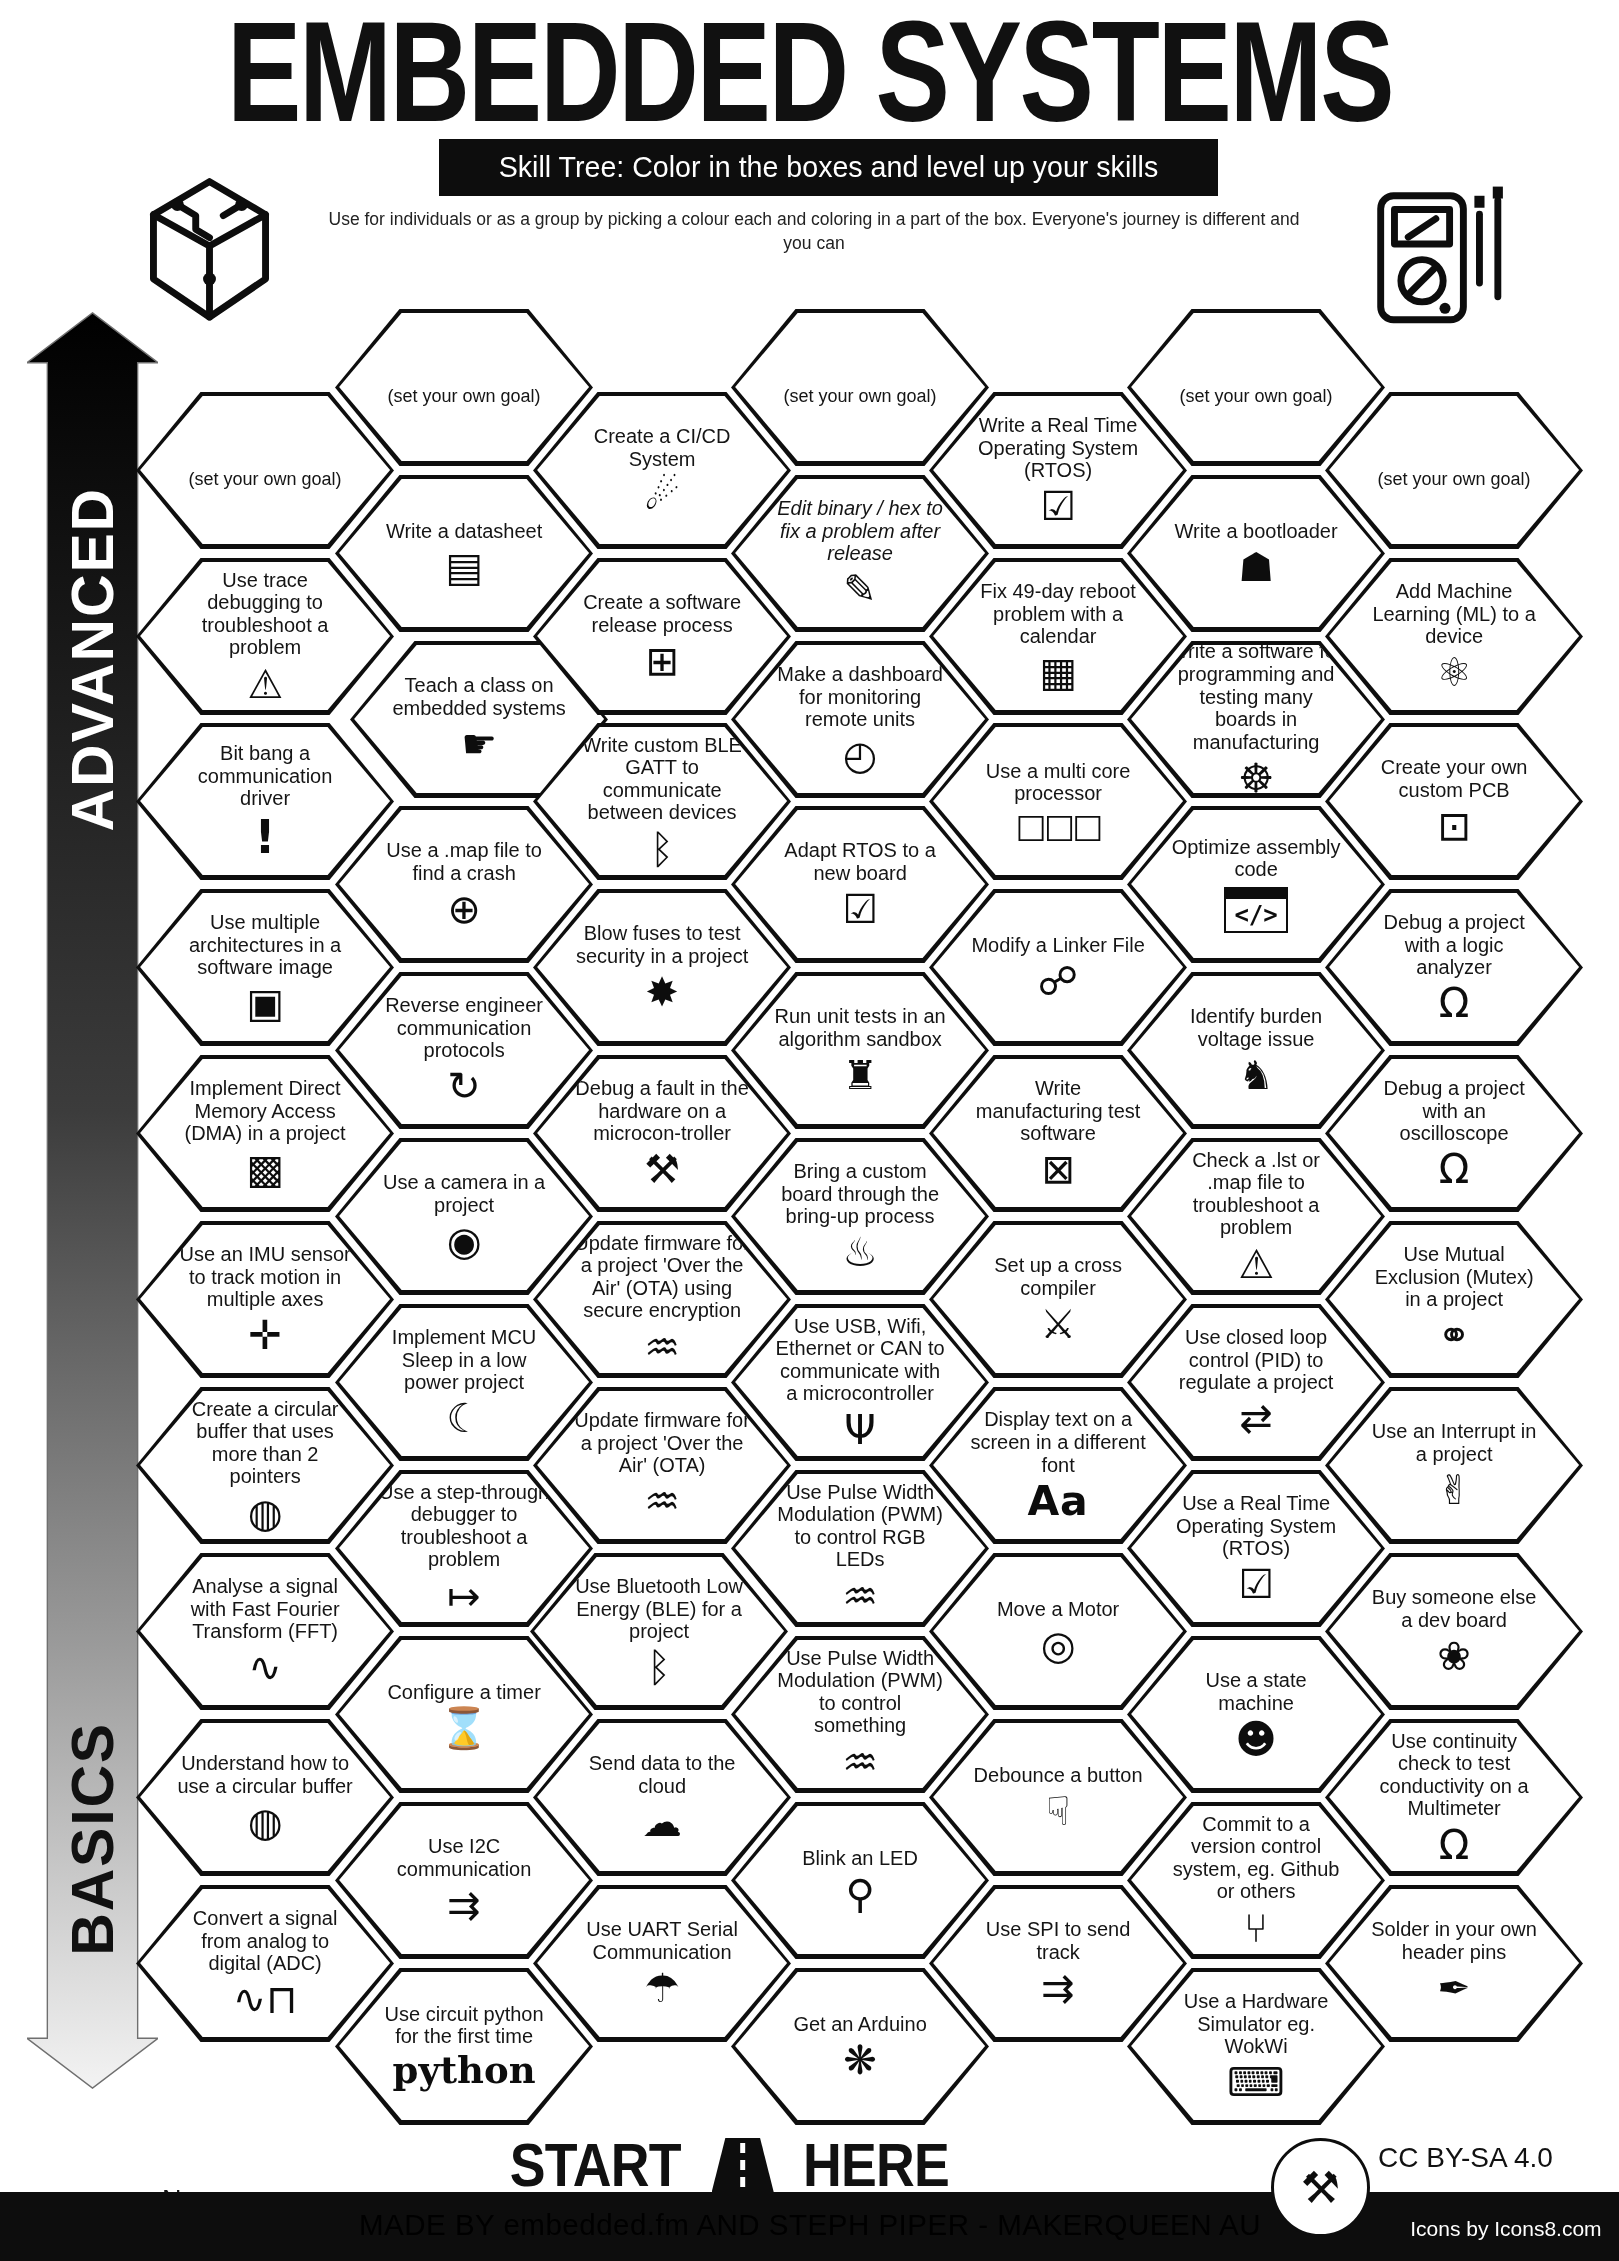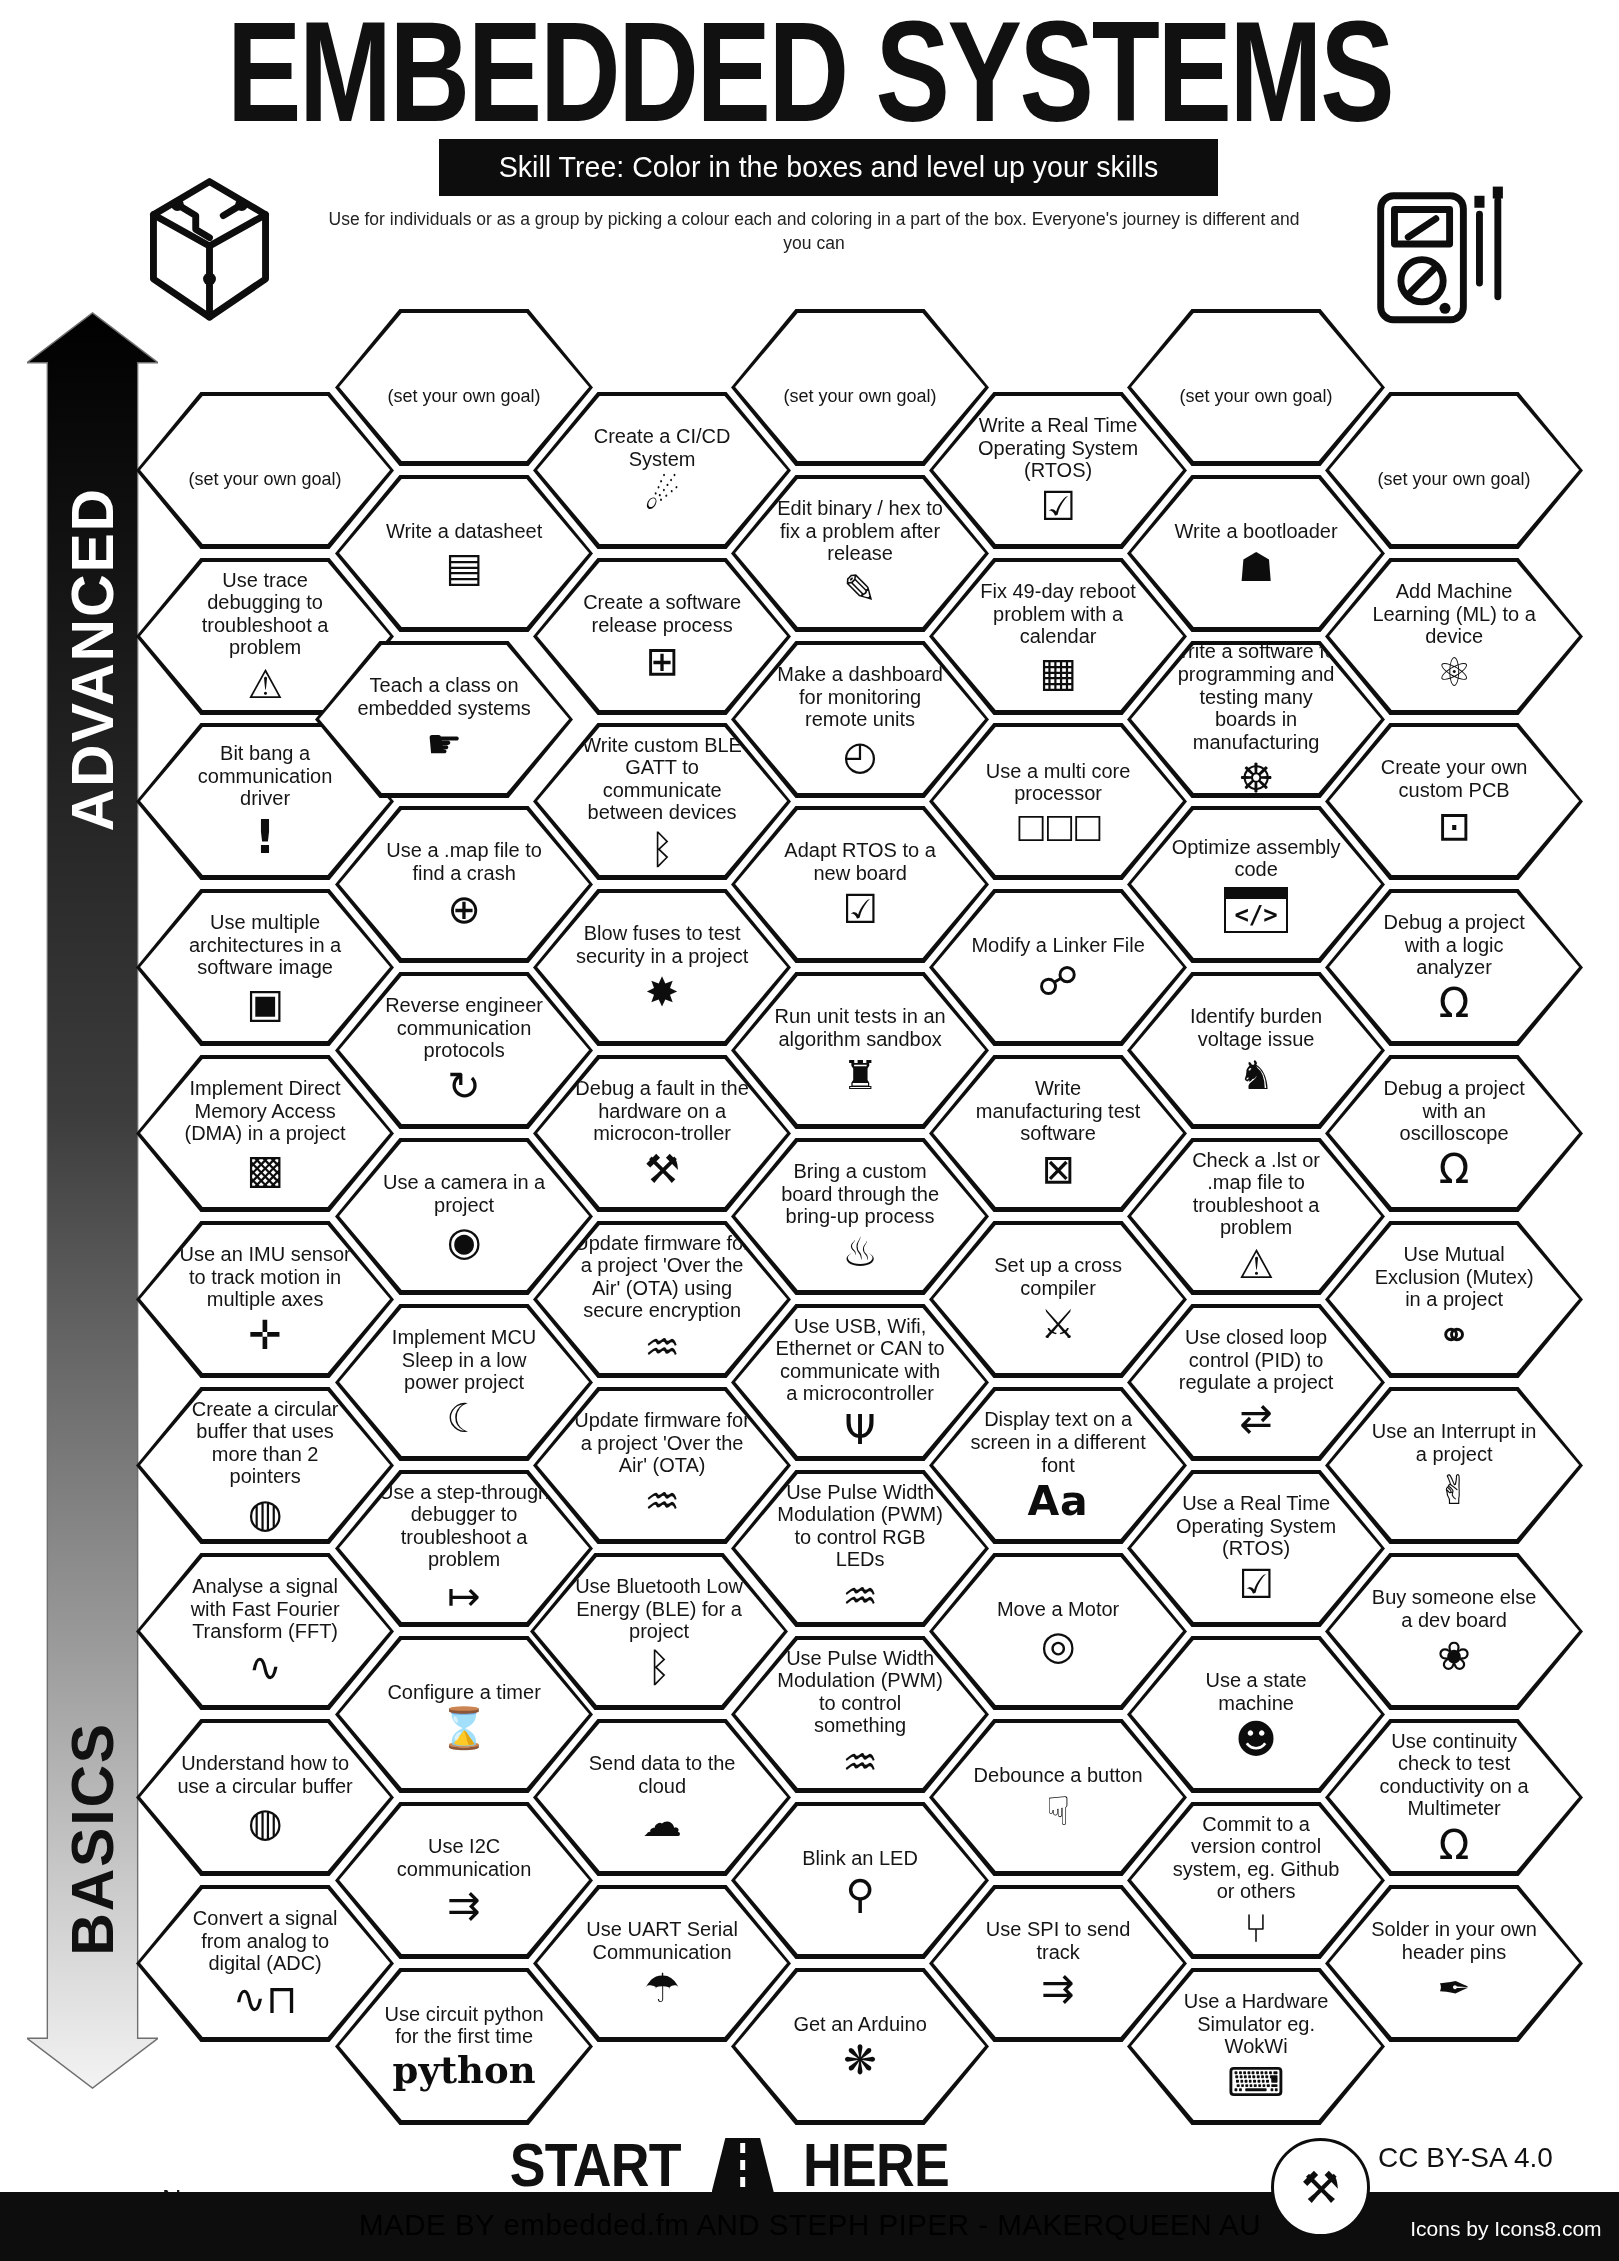--- a/index.html
+++ b/index.html
@@ -228,21 +228,21 @@
       </div>
     </div>
     <div class="hex" style="left: 335px; top: 475px;">
       <div class="hex-inner">
         <div class="hex-content">
           <div class="hex-label">Write a datasheet</div>
           <div class="hex-icon">▤</div>
         </div>
       </div>
     </div>
-    <div class="hex" style="left: 315px; top: 641px;">
+    <div class="hex" style="left: 350px; top: 641px;">
       <div class="hex-inner">
         <div class="hex-content">
           <div class="hex-label">Teach a class on embedded systems</div>
           <div class="hex-icon">☛</div>
         </div>
       </div>
     </div>
     <div class="hex" style="left: 335px; top: 806px;">
       <div class="hex-inner">
         <div class="hex-content">
@@ -387,21 +387,21 @@
         </div>
       </div>
     </div>
     <div class="hex" style="left: 731px; top: 309px;">
       <div class="hex-inner">
         <div class="hex-content goal">
           <div class="hex-label">(set your own goal)</div>
         </div>
       </div>
     </div>
-    <div class="hex" style="left: 731px; top: 475px;">
+    <div class="hex" style="left: 731px; top: 475px; font-style: italic;">
       <div class="hex-inner">
         <div class="hex-content">
           <div class="hex-label">Edit binary / hex to fix a problem after release</div>
           <div class="hex-icon">✎</div>
         </div>
       </div>
     </div>
     <div class="hex" style="left: 731px; top: 641px;">
       <div class="hex-inner">
         <div class="hex-content">

